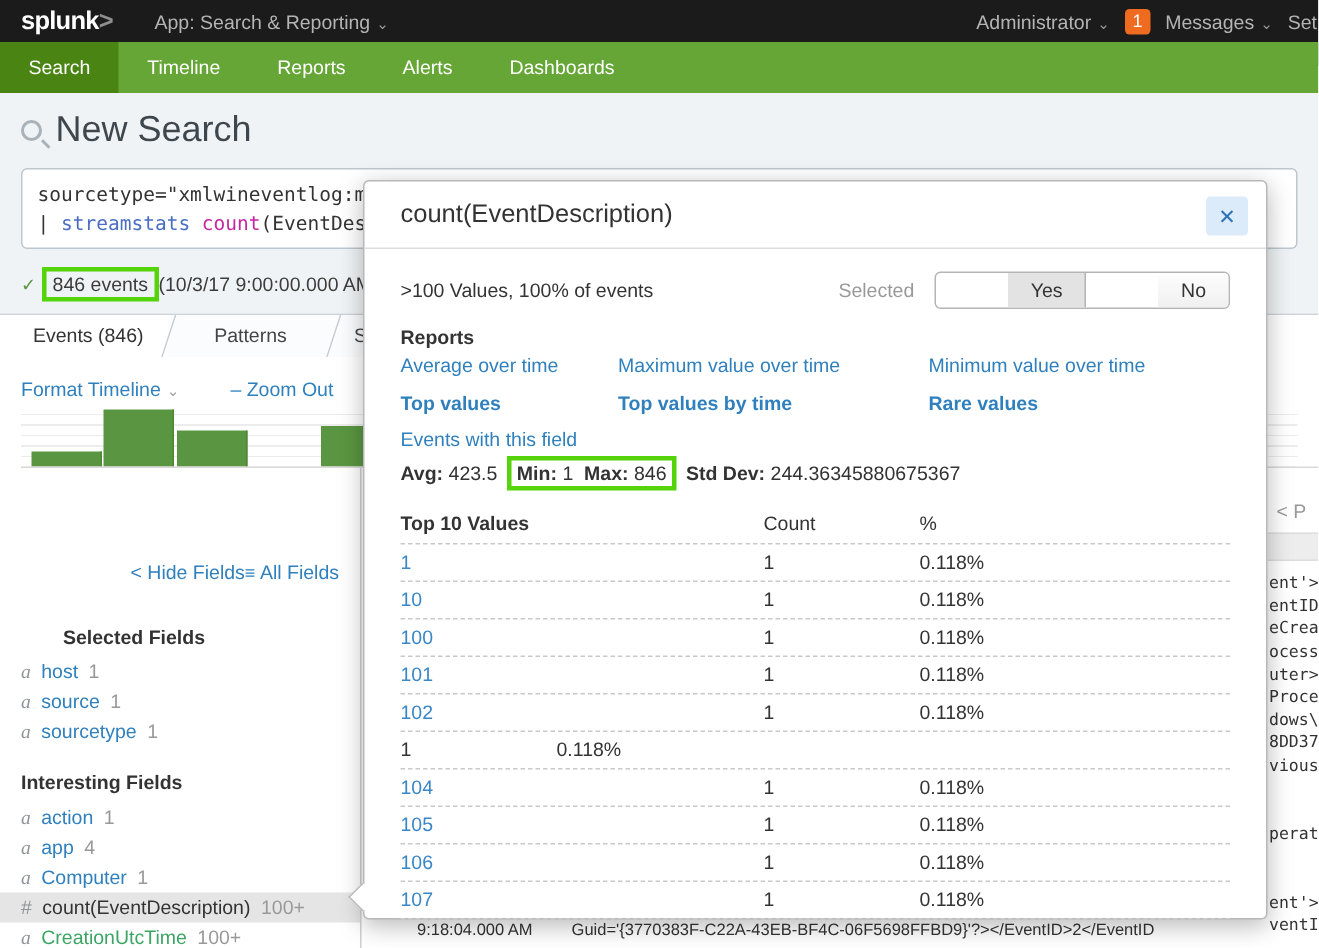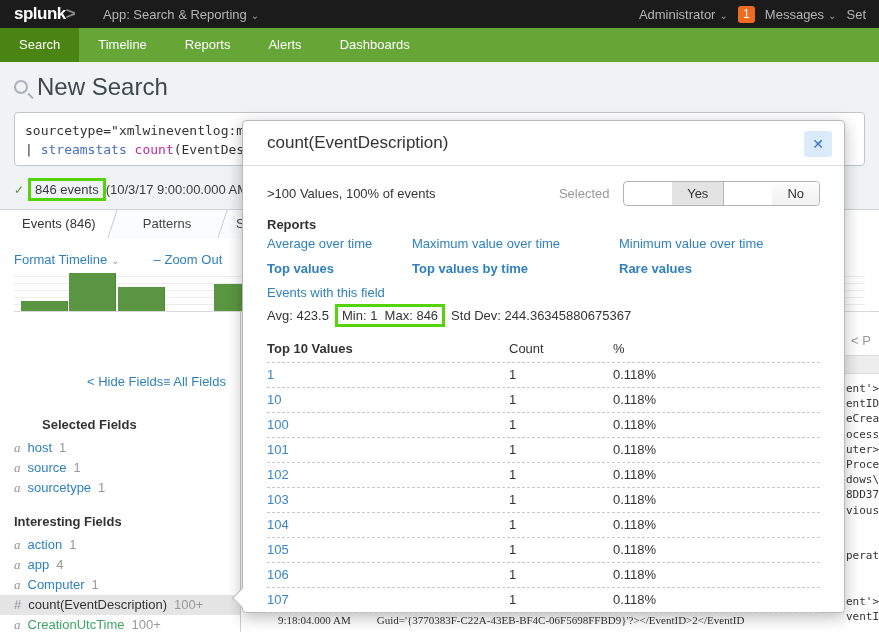--- a/index.html
+++ b/index.html
@@ -5,21 +5,21 @@
   * { box-sizing: border-box; margin: 0; padding: 0; }
   html,body { background:#fff; }
   body { font-family:"Liberation Sans", sans-serif; }
   .screen { position:relative; width:879px; height:632px; overflow:hidden; background:#fff; }
 
   
   .topbar { position:absolute; left:0; top:0; width:879px; height:44px; background:#1b1b1b; color:#b4b4b4; font-size:13px; }
   .logo { position:absolute; left:14px; top:4px; color:#fff; font-weight:bold; font-size:17px; letter-spacing:-0.5px; }
   .logo .gt { color:#8e8e8e; font-weight:bold; }
   .app-menu { position:absolute; left:103px; top:7px; cursor:pointer; }
-  .topbar-right { position:absolute; right:0; top:0; height:28px; display:flex; align-items:center; gap:10px; padding-right:13px; }
+  .topbar-right { position:absolute; right:0; top:0; height:28px; display:flex; align-items:center; gap:10px; padding-right:1px; }
   .badge { display:inline-block; min-width:17px; height:17px; line-height:17px; text-align:center; background:#ee6b1f; color:#fff; border-radius:3px; font-size:12px; padding:0 3px; }
   .chev { font-size:10px; color:#9a9a9a; margin-left:4px; }
 
   
   .navbar { position:absolute; left:0; top:28px; width:879px; height:34px; background:#65a637; display:flex; }
   .nav-item { color:#fff; font-size:13px; line-height:34px; padding:0 19px; cursor:pointer; }
   .nav-item.active { background:#4a8514; }
 
   
   .page-top { position:absolute; left:0; top:62px; width:879px; height:147px; background:#f0f3f5; }
@@ -64,41 +64,41 @@
   .ftype.it { font-style:italic; font-family:"Liberation Serif", serif; }
   .fname { color:#2f80bd; text-decoration:none; }
   .fname.dark { color:#333; }
   .fname.green { color:#3da564; }
   .fcount { color:#999; margin-left:7px; }
 
   
   .ev-pagination { position:absolute; left:851px; top:333px; font-size:13px; color:#999; }
   .ev-headband { position:absolute; left:845px; top:355px; width:34px; height:19px; background:#ededed; border-top:1px solid #ddd; border-bottom:1px solid #ddd; }
   .ev-fragments { position:absolute; left:846px; top:381px; width:40px; font-family:"DejaVu Sans Mono", monospace; font-size:11px; line-height:15.2px; color:#333; white-space:pre; }
-  .ev-bottomline { position:absolute; left:250px; top:614px; width:629px; height:18px; overflow:hidden; font-family:Liberation Serif, serif; font-size:11px; color:#333; white-space:pre; }
+  .ev-bottomline { position:absolute; left:250px; top:614px; width:629px; height:18px; overflow:hidden; font-family:Liberation Sans, sans-serif; font-size:11px; color:#333; white-space:pre; }
   .ev-bottomline .t { padding-left:28px; }
   .ev-bottomline .g { padding-left:26px; }
 
   
   .popup { position:absolute; left:242px; top:120px; width:603px; height:493px; background:#fff; border:1px solid #b8b8b8; border-radius:4px; box-shadow:0 4px 16px rgba(0,0,0,0.28); z-index:10; }
   .popup-arrow { position:absolute; left:-8px; top:470px; width:14px; height:14px; background:#fff; border-left:1px solid #b8b8b8; border-bottom:1px solid #b8b8b8; transform:rotate(45deg); }
   .p-header { position:absolute; left:0; top:0; right:0; height:45px; border-bottom:1px solid #ddd; }
   .p-title { position:absolute; left:24px; top:12px; font-size:17px; color:#333; }
   .p-close { position:absolute; right:12px; top:10px; width:28px; height:26px; background:#dcebf9; border:none; border-radius:3px; color:#2e72b8; font-size:14px; cursor:pointer; line-height:26px; text-align:center; }
   .p-row1 { position:absolute; left:24px; right:24px; top:58px; height:28px; display:flex; justify-content:space-between; align-items:center; font-size:13px; color:#333; }
   .sel-label { color:#999; margin-right:10px; }
   .btn-group { display:inline-flex; border:1px solid #b4b4b4; border-radius:4px; overflow:hidden; }
   .seg-btn { font-size:13px; color:#333; padding:4px 15px; background:linear-gradient(#fdfdfd,#f0f0f0); border:none; cursor:pointer;margin-left:48px; }
   .seg-btn.pressed { background:#e3e3e3; border-right:1px solid #b4b4b4; }
   .p-reports-h { position:absolute; left:24px; top:96px; font-size:13px; font-weight:bold; color:#333; }
   .p-links { position:absolute; left:24px; right:24px; font-size:13px; display:flex; }
   .p-links .c1 { width:145px; }
   .p-links .c2 { width:207px; }
   .p-stats { position:absolute; left:24px; top:183px; font-size:13px; color:#333; display:flex; align-items:center; }
-  .p-stats b { font-weight:normal; }
+  .p-stats b { font-weight:bold; }
   .p-stats .anno { margin:0 6px; }
   .p-table-h { position:absolute; left:24px; right:24px; top:220px; height:22px; font-size:13px; color:#333; display:flex; border-bottom:1px dashed #c9c9c9; }
   .p-table-h .h1 { width:242px; font-weight:bold; }
   .p-table-h .h2 { width:104px; }
   .p-trows { position:absolute; left:24px; right:24px; top:242px; }
   .p-trow { height:25px; line-height:24px; font-size:13px; display:flex; border-bottom:1px dashed #c9c9c9; }
   .p-val { width:242px; color:#3a87c8; text-decoration:none; cursor:pointer; }
   .p-cnt { width:104px; color:#333; }
   .p-pct { color:#333; }
 </style>
@@ -265,21 +265,20 @@
           <a class="p-val">101</a>
           <span class="p-cnt">1</span>
           <span class="p-pct">0.118%</span>
         </div>
         <div class="p-trow">
           <a class="p-val">102</a>
           <span class="p-cnt">1</span>
           <span class="p-pct">0.118%</span>
         </div>
         <div class="p-trow">
-          <a class="p-val">103</a>
           <span class="p-cnt">1</span>
           <span class="p-pct">0.118%</span>
         </div>
         <div class="p-trow">
           <a class="p-val">104</a>
           <span class="p-cnt">1</span>
           <span class="p-pct">0.118%</span>
         </div>
         <div class="p-trow">
           <a class="p-val">105</a>

